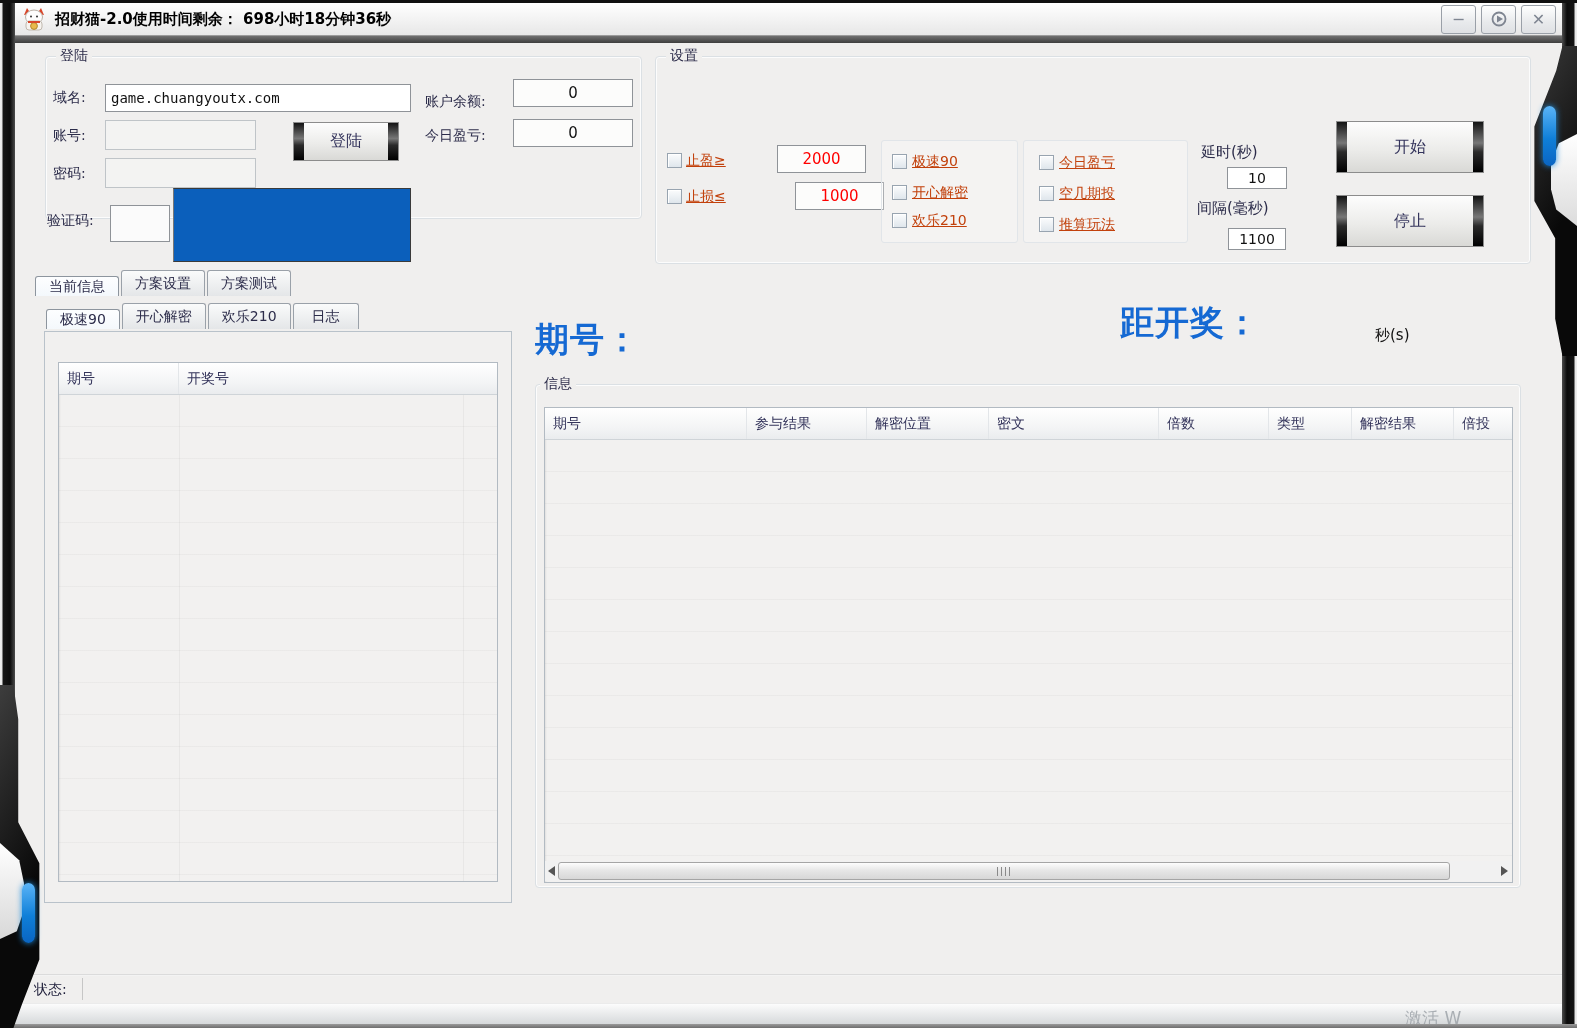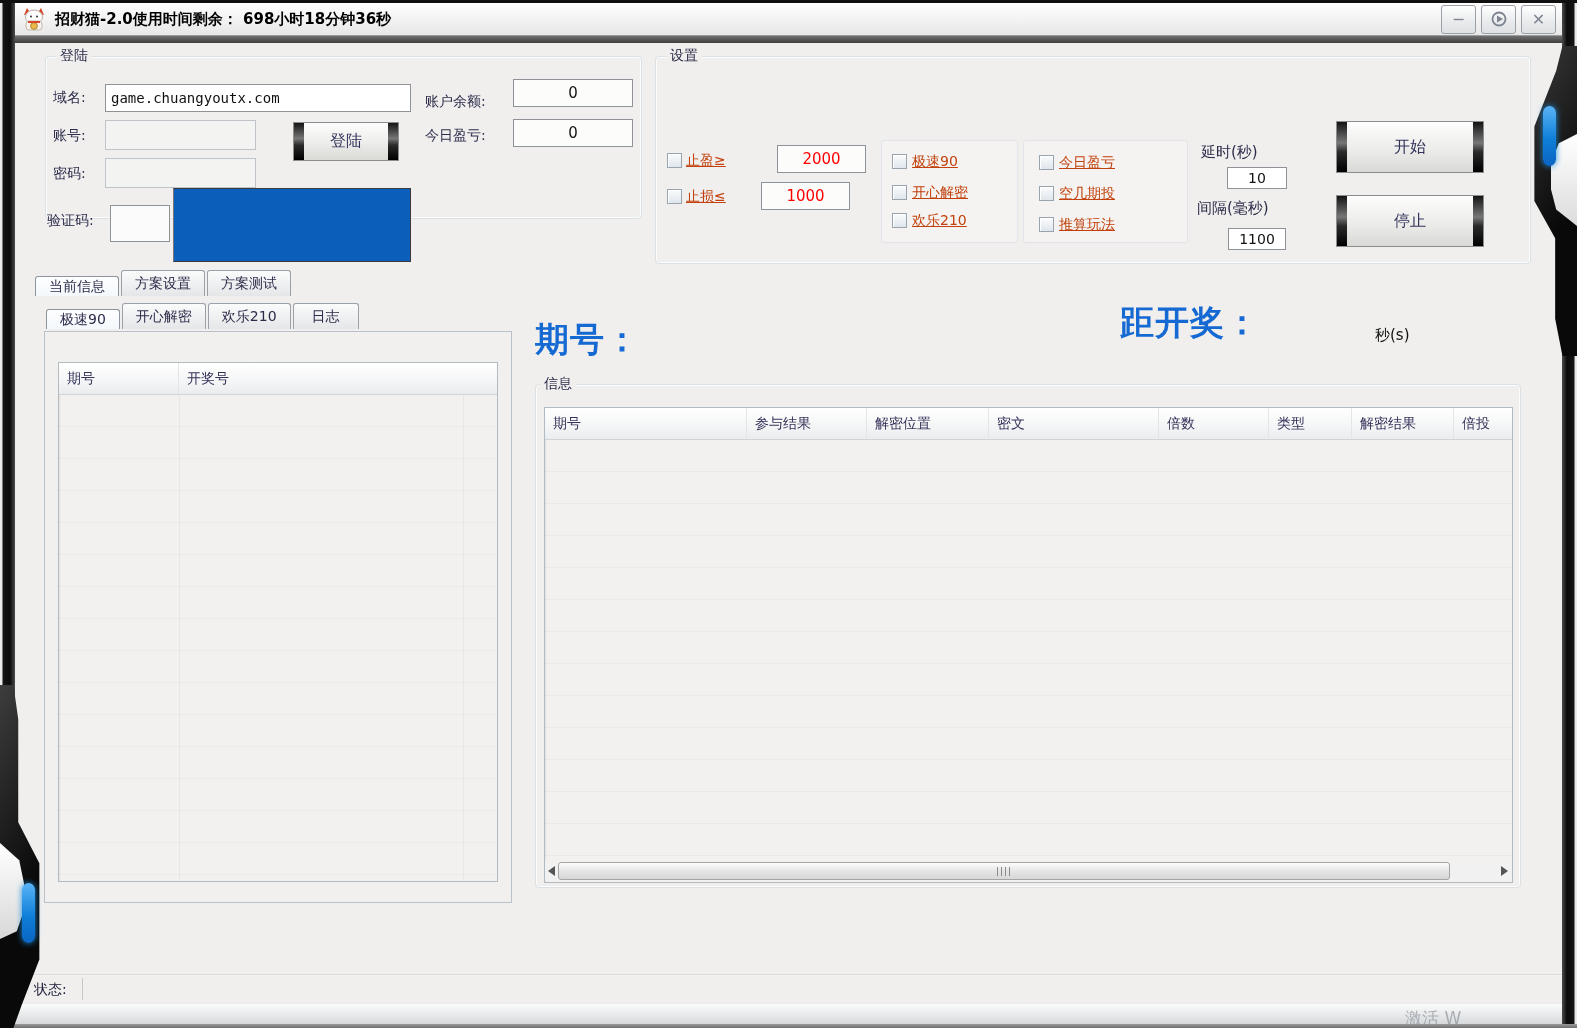--- a/index.html
+++ b/index.html
@@ -171,21 +171,21 @@
 
   <div class="groupbox" style="left:655px;top:56px;width:876px;height:208px;">
     <span class="group-label">设置</span>
 
     <span class="checkbox" style="left:11px;top:96px;"></span>
     <span class="cb-label" style="left:30px;top:95px;">止盈≥</span>
     <div class="valbox red" style="left:121px;top:88px;width:89px;height:28px;">2000</div>
 
     <span class="checkbox" style="left:11px;top:132px;"></span>
     <span class="cb-label" style="left:30px;top:131px;">止损≤</span>
-    <div class="valbox red" style="left:105px;top:125px;width:89px;height:28px;">1000</div>
+    <div class="valbox red" style="left:139px;top:125px;width:89px;height:28px;">1000</div>
 
     <div class="subpanel" style="left:225px;top:83px;width:137px;height:103px;">
       <span class="checkbox" style="left:10px;top:13px;"></span>
       <span class="cb-label" style="left:30px;top:12px;">极速90</span>
       <span class="checkbox" style="left:10px;top:44px;"></span>
       <span class="cb-label" style="left:30px;top:43px;">开心解密</span>
       <span class="checkbox" style="left:10px;top:72px;"></span>
       <span class="cb-label" style="left:30px;top:71px;">欢乐210</span>
     </div>
 

